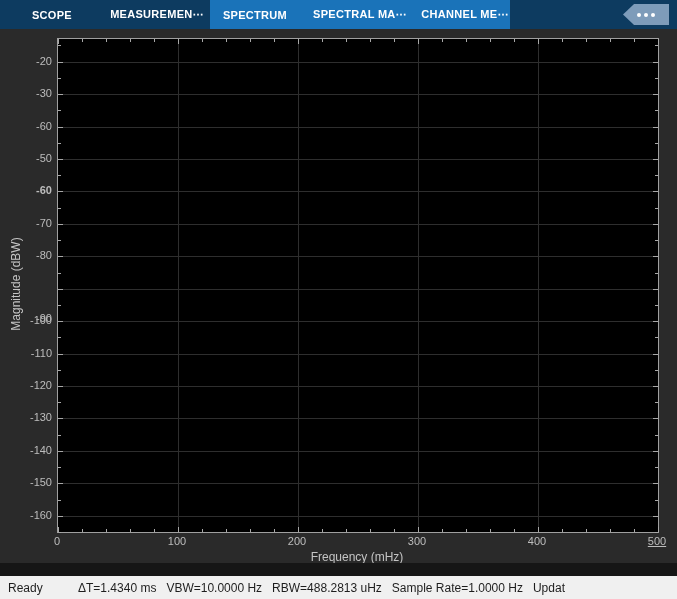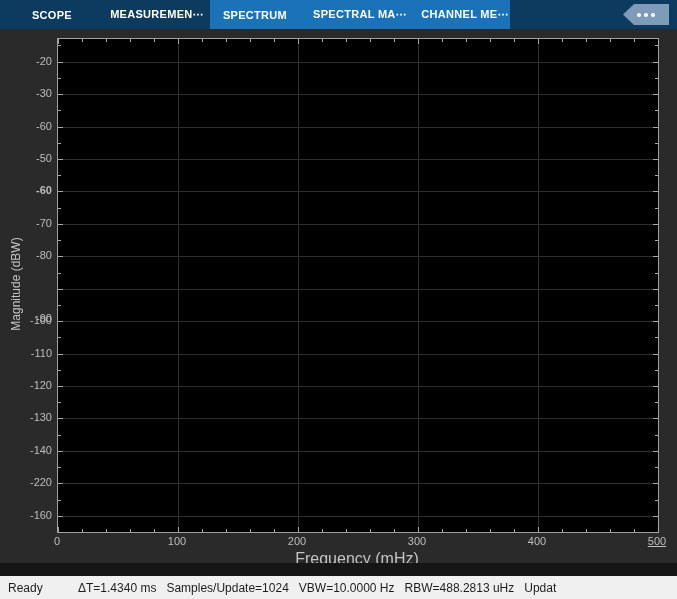--- a/index.html
+++ b/index.html
@@ -49,21 +49,21 @@
   .xticklabel{
     position:absolute; top:506px; transform:translateX(-50%);
     color:#bdbdbd; font-size:11px; white-space:nowrap;
   }
   .yticklabel{
     position:absolute; left:0; width:52px; text-align:right;
     color:#bdbdbd; font-size:11px; height:12px; line-height:12px;
   }
   .xlabel{
     position:absolute; left:357px; top:521px; transform:translateX(-50%);
-    color:#c4c4c4; font-size:16px; white-space:nowrap;
+    color:#c4c4c4; font-size:12px; white-space:nowrap;
   }
   .ylabel{
     position:absolute; left:16px; top:255px;
     transform:translate(-50%,-50%) rotate(-90deg);
     color:#c4c4c4; font-size:12px; white-space:nowrap;
   }
   
   .blackstrip{position:absolute; top:563px; left:0; width:677px; height:13px; background:#161616;}
   .statusbar{
     position:absolute; top:576px; left:0; width:677px; height:23px;
@@ -231,40 +231,40 @@
       </div>
     <div class="ylabel">Magnitude (dBW)</div>
     <div class="xlabel">Frequency (mHz)</div>
   <div class="xticklabel" style="left: 57px;">0</div>
       <div class="xticklabel" style="left: 177px;">100</div>
       <div class="xticklabel" style="left: 297px;">200</div>
       <div class="xticklabel" style="left: 417px;">300</div>
       <div class="xticklabel" style="left: 537px;">400</div>
       <div class="xticklabel" style="left: 657px; text-decoration: underline;">500</div>
       <div class="yticklabel" style="top: 479.783px;">-160</div>
-      <div class="yticklabel" style="top: 447.349px;">-220</div>
+      <div class="yticklabel" style="top: 447.349px;">-150</div>
       <div class="yticklabel" style="top: 414.914px;">-140</div>
       <div class="yticklabel" style="top: 382.48px;">-130</div>
       <div class="yticklabel" style="top: 350.046px;">-120</div>
       <div class="yticklabel" style="top: 317.612px;">-110</div>
       <div class="yticklabel" style="top: 285.178px;">-100</div>
       <div class="yticklabel" style="top: 252.743px; margin-top: 30px;">-90</div>
       <div class="yticklabel" style="top: 220.309px;">-80</div>
       <div class="yticklabel" style="top: 187.875px;">-70</div>
       <div class="yticklabel" style="top: 155.441px; font-weight: bold;">-60</div>
       <div class="yticklabel" style="top: 123.007px;">-50</div>
       <div class="yticklabel" style="top: 90.5724px;">-60</div>
       <div class="yticklabel" style="top: 58.1382px;">-30</div>
       <div class="yticklabel" style="top: 25.7039px;">-20</div>
     </div>
 
   <div class="blackstrip"></div>
 
   <div class="statusbar">
     <span class="ready">Ready</span>
     <span class="seg">ΔT=1.4340 ms</span>
-    <span class="seg">Samples/Update=1024</span>
     <span class="seg">VBW=10.0000 Hz</span>
     <span class="seg">RBW=488.2813 uHz</span>
+    <span class="seg">Sample Rate=1.0000 Hz</span>
     <span class="seg">Updat</span>
   </div>
 
 </div>
 
 </body></html>

